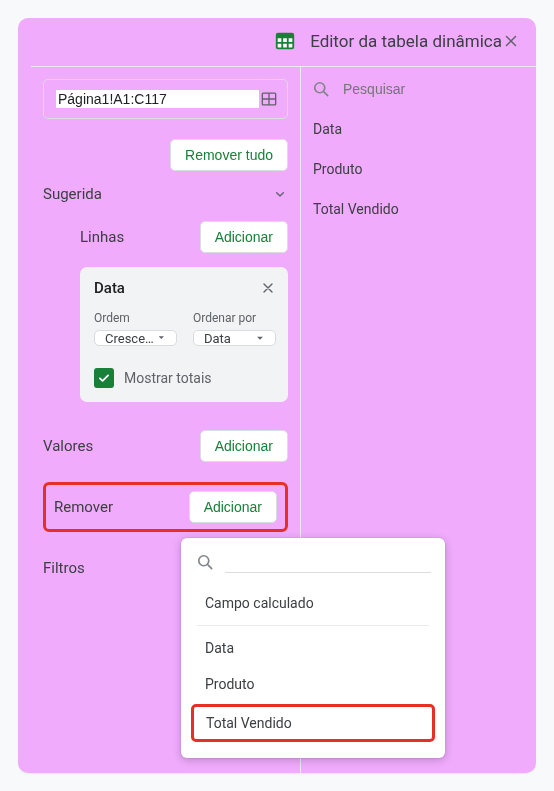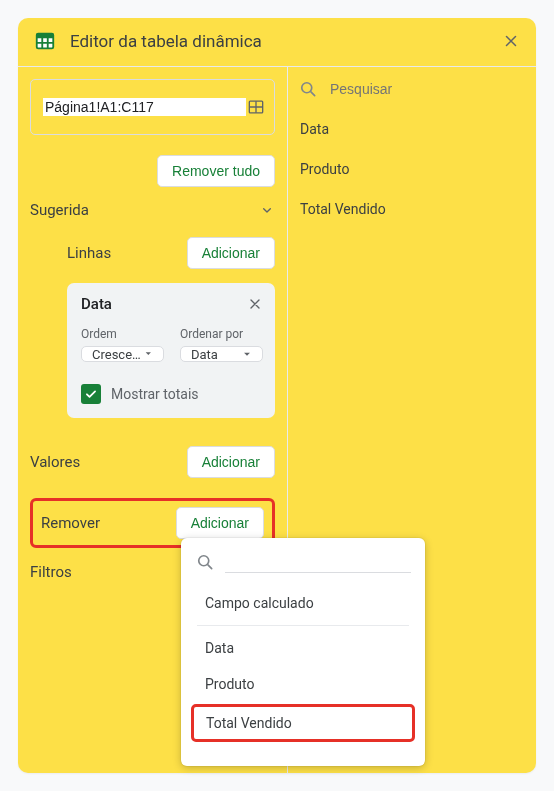--- a/index.html
+++ b/index.html
@@ -11,28 +11,29 @@
     background: #f8f9fa;
   }
   body {
     width: 554px;
     height: 791px;
     padding: 18px;
     overflow: hidden;
     position: relative;
   }
   .panel {
-    background: #fde047;
+    background: #f0abfc;
     border-radius: 10px;
     width: 100%;
     height: 100%;
     box-shadow: 0 1px 2px rgba(0,0,0,0.05);
     display: flex;
     flex-direction: column;
     overflow: hidden;
+    align-items: flex-end;
   }
   .header {
     display: flex;
     align-items: center;
     padding: 12px 16px 14px 16px;
   }
   .header-icon {
     width: 22px; height: 22px;
     flex: 0 0 auto;
     margin-right: 14px;
@@ -63,21 +64,21 @@
   }
   .right {
     flex: 1 1 auto;
     padding: 8px 10px;
   }
   .range-row {
     display: flex;
     align-items: center;
     border: 1px solid #dadce0;
     border-radius: 5px;
-    height: 56px;
+    height: 40px;
     padding: 0 8px 0 12px;
     margin-bottom: 20px;
   }
   .range-row input {
     border: none;
     outline: none;
     flex: 1 1 auto;
     font-size: 14px;
     color: #202124;
   }
@@ -188,21 +189,21 @@
   .checkbox svg { width: 14px; height: 14px; color:#fff; }
   .check-label { font-size: 14px; color: #5f6368; }
   .red-box {
     border: 3px solid #e63027;
     border-radius: 6px;
     padding: 6px 8px;
   }
   .red-box-wrap {
     margin-top: 20px;
   }
-  .filters-row { margin-top: 8px; }
+  .filters-row { margin-top: 20px; }
   .search-row {
     display: flex;
     align-items: center;
     gap: 10px;
     padding: 4px 0 10px 0;
   }
   .search-icon {
     width: 20px; height: 20px;
     color: #80868b;
   }
@@ -218,25 +219,25 @@
     padding: 12px 2px;
     font-size: 14px;
     color: #3c4043;
     cursor: pointer;
   }
   
   .popup {
     position: absolute;
     top: 538px;
     left: 181px;
-    width: 244px;
+    width: 264px;
     background: #fff;
     border-radius: 6px;
     box-shadow: 0 2px 8px rgba(0,0,0,0.22), 0 0 0 1px rgba(0,0,0,0.04);
-    padding: 8px 0 24px 0;
+    padding: 8px 0 16px 0;
     z-index: 50;
   }
   .popup .search-row {
     padding: 4px 14px 8px 14px;
   }
   .popup .search-row input {
     border: none;
     border-bottom: 1px solid #dadce0;
     outline: none;
     font-size: 14px;

